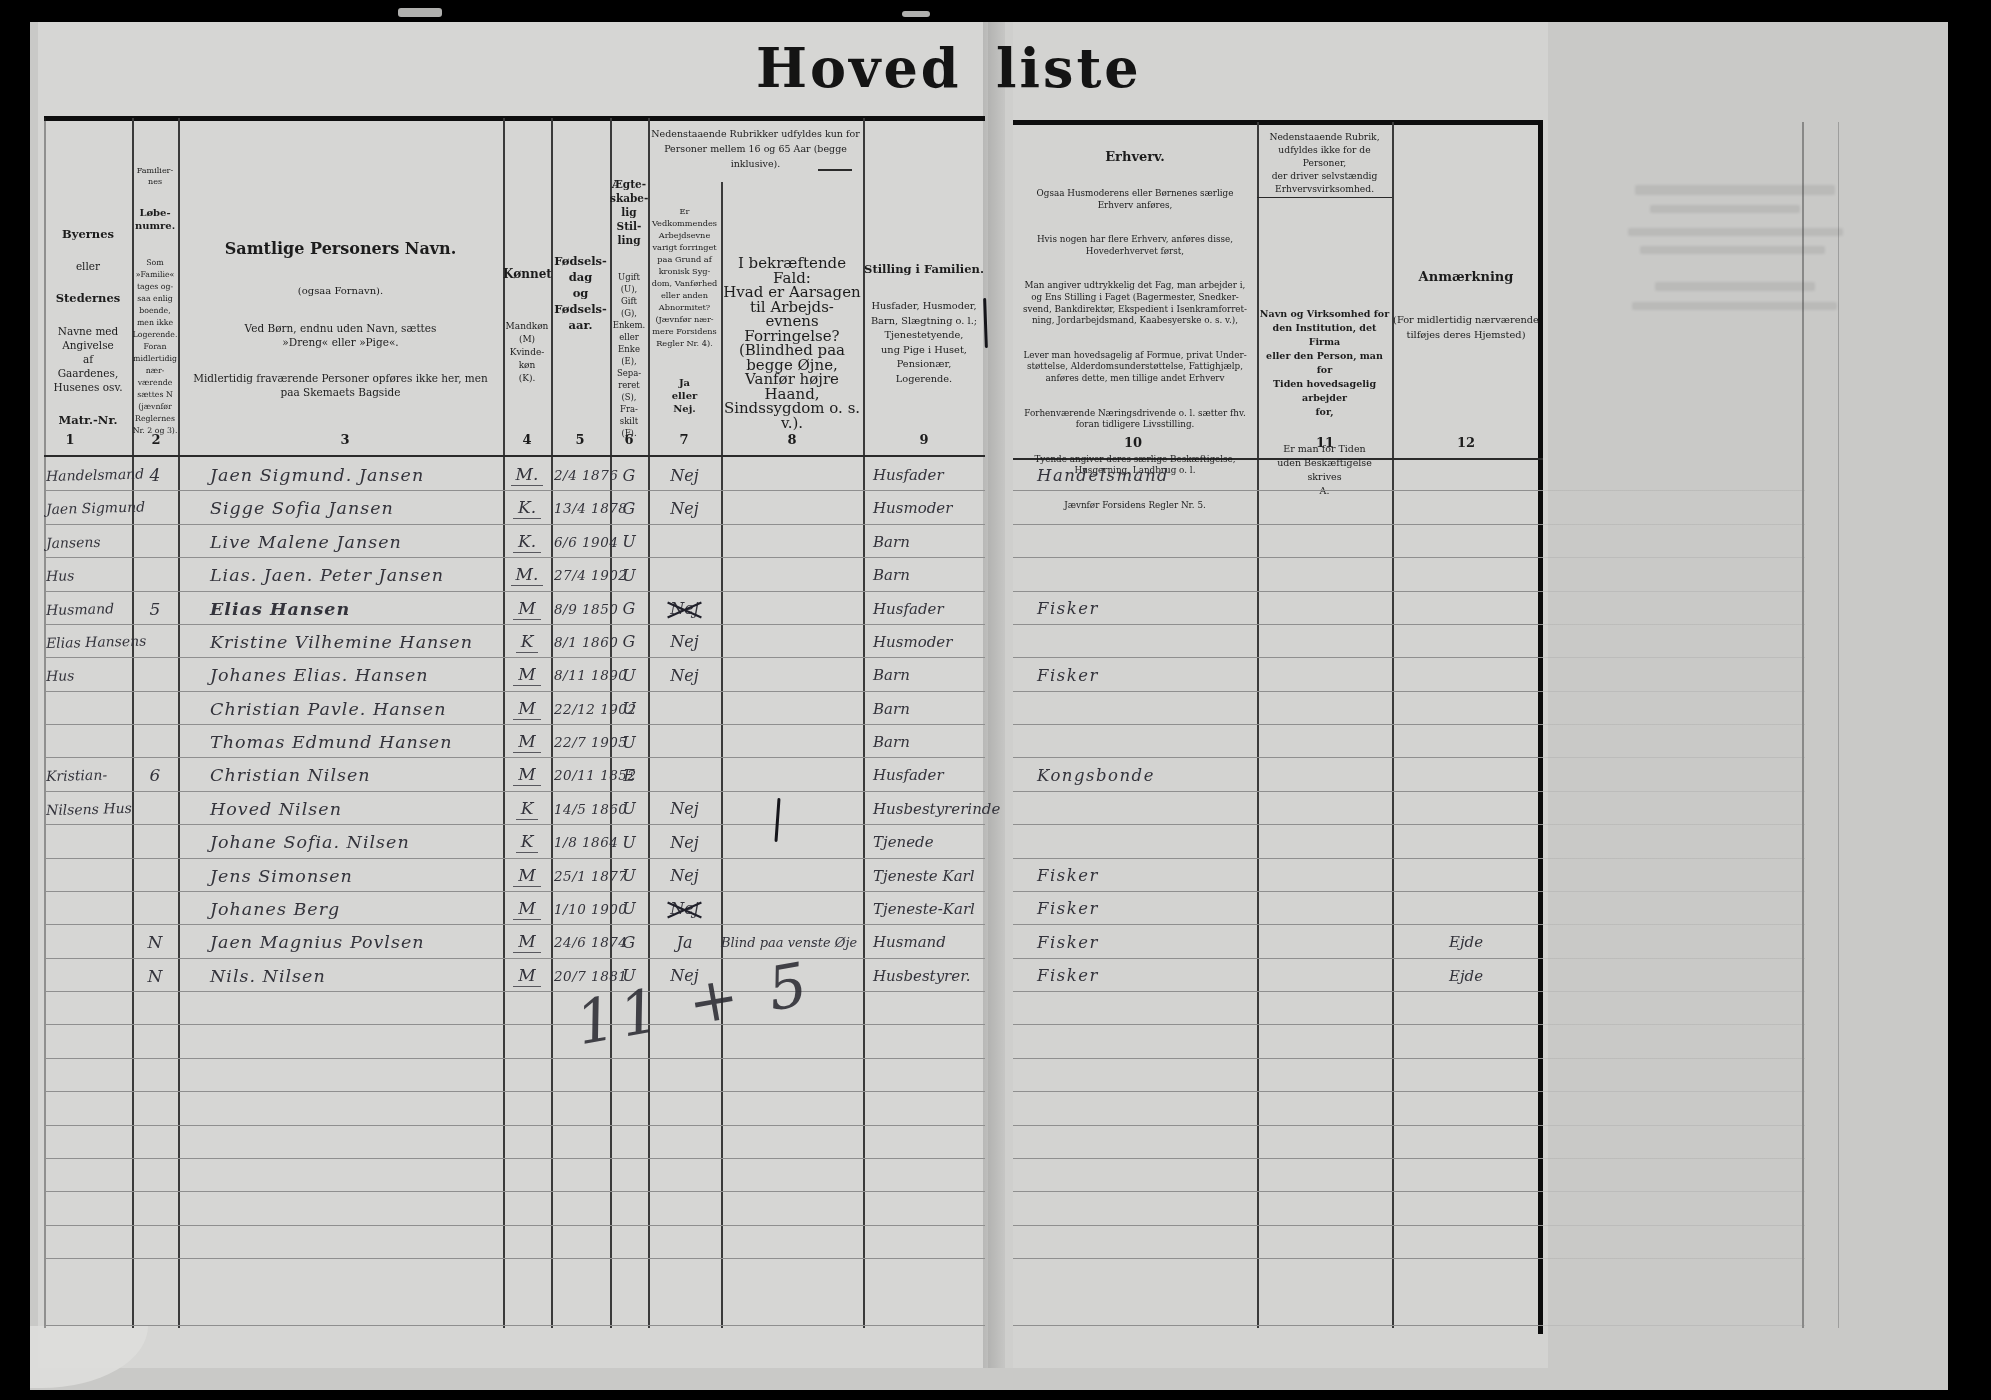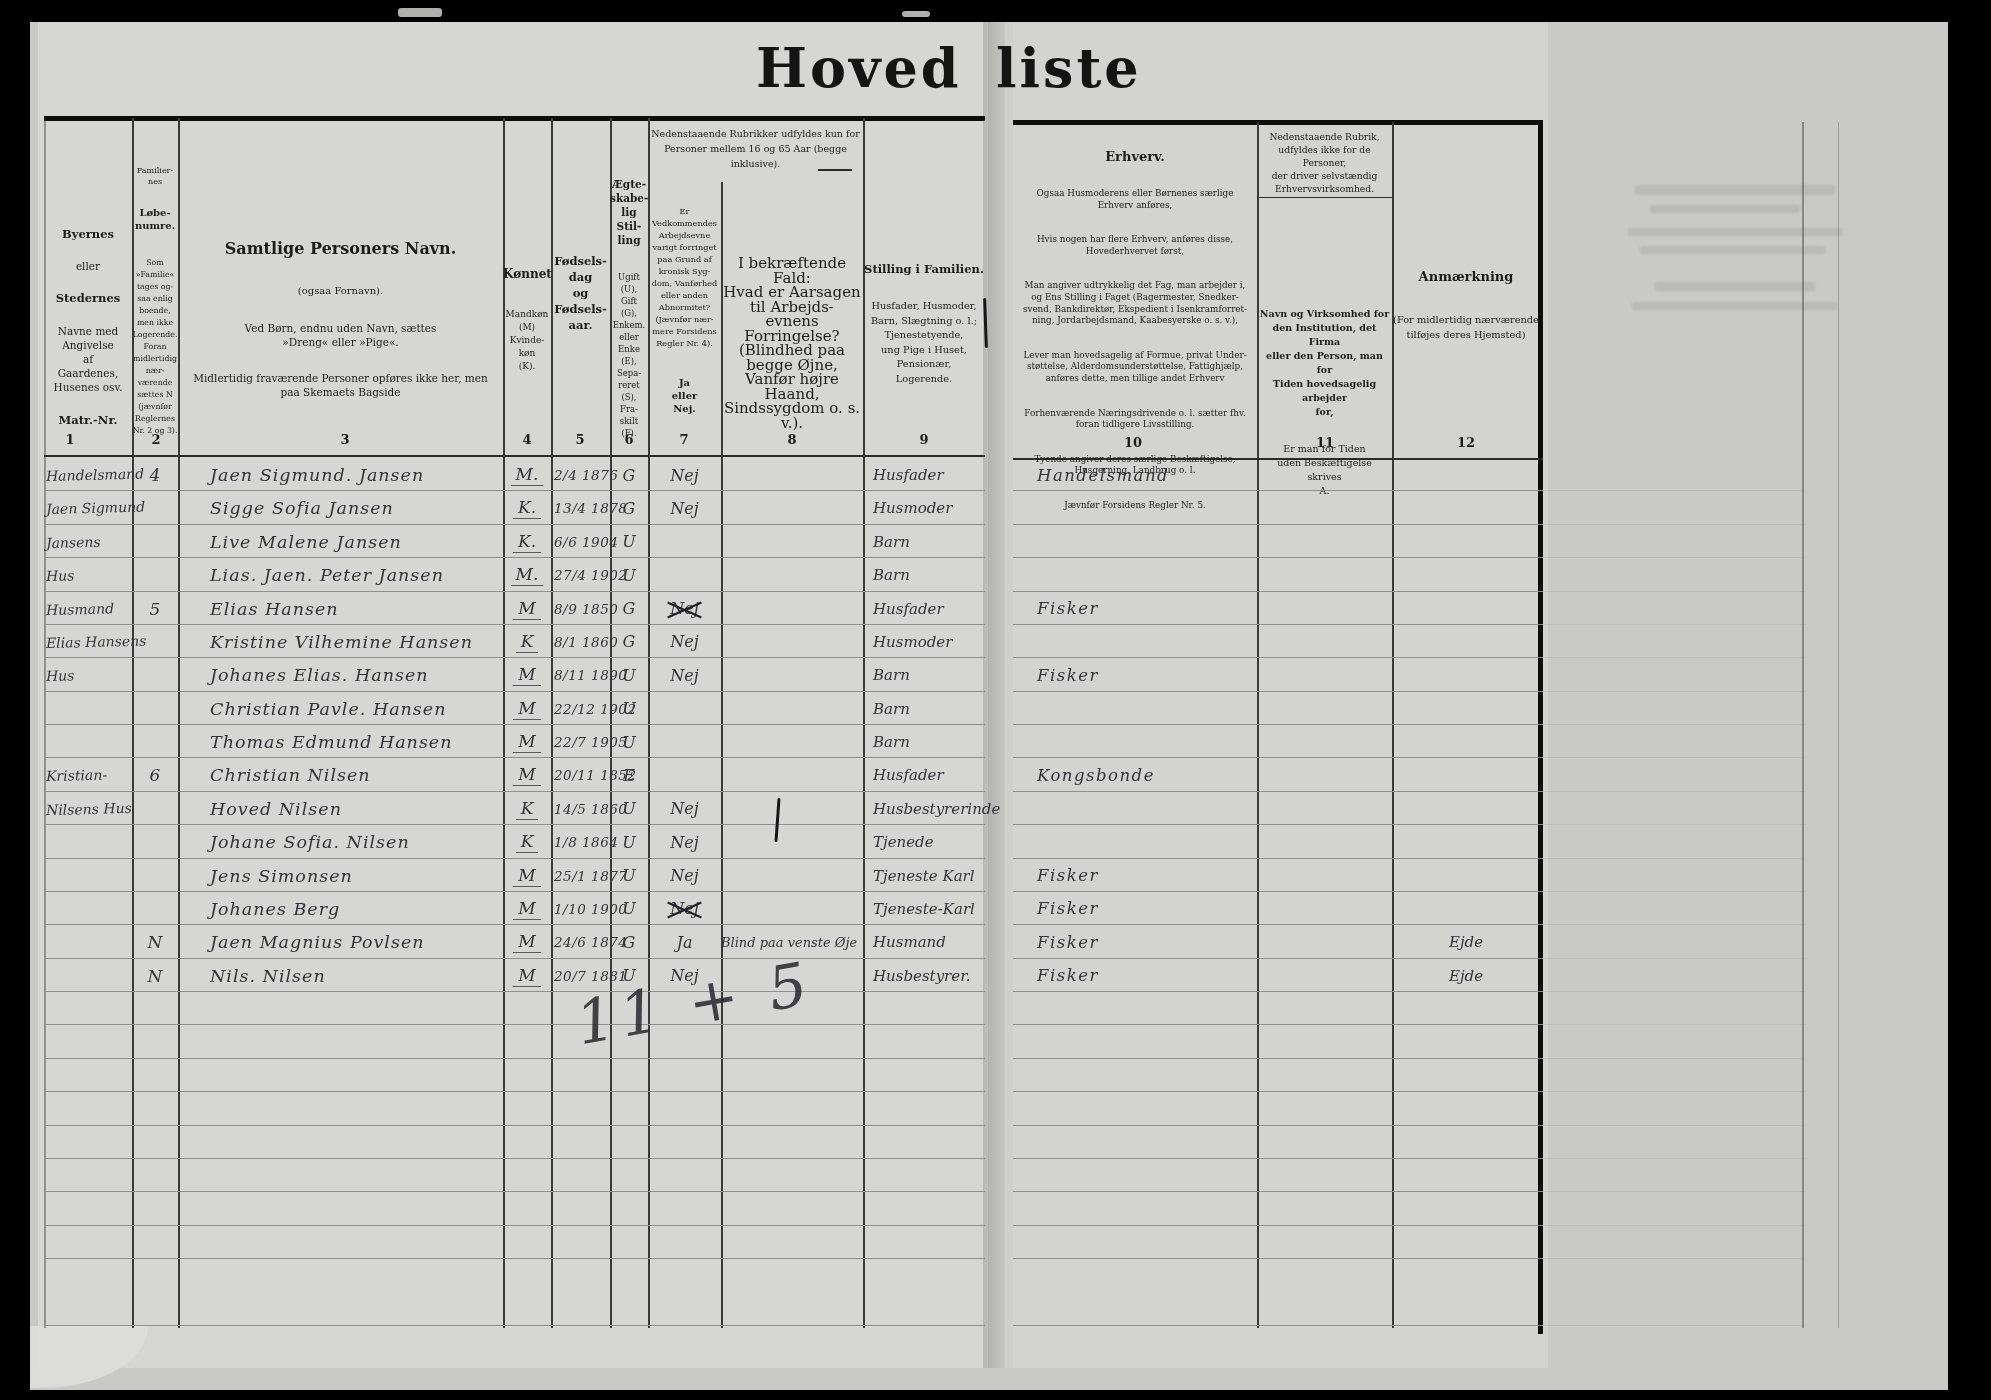--- a/index.html
+++ b/index.html
@@ -138,21 +138,21 @@
     <div class="b" style="font-size:16px;">Samtlige Personers Navn.</div>
     <div style="font-size:10px;margin-top:8px;">(ogsaa Fornavn).</div>
     <div style="font-size:10.5px;line-height:14px;margin-top:6px;">Ved Børn, endnu uden Navn, sættes
 »Dreng« eller »Pige«.</div>
     <div style="font-size:10.5px;line-height:14px;margin-top:3px;">Midlertidig fraværende Personer opføres ikke her, men
 paa Skemaets Bagside</div>
   </div>
 
   <div class="hd" style="left:503px;top:248px;width:48px;">
     <div class="b" style="font-size:12px;">Kønnet</div>
-    <div style="font-size:9px;line-height:13px;margin-top:8px;">Mandkøn
+    <div style="font-size:9px;line-height:13px;margin-top:20px;">Mandkøn
 (M)
 Kvinde-
 køn
 (K).</div>
   </div>
 
   <div class="hd b" style="left:551px;top:253px;width:59px;font-size:11.5px;line-height:16px;">Fødsels-
 dag
 og
 Fødsels-
@@ -372,21 +372,21 @@
           <span>Barn</span>
         </span>
       </div>
       <div class="row" style="top: 133.52px;">
         <span class="cell c-place" style="left: 0px; width: 88px;">
           <span>Husmand</span>
         </span>
         <span class="cell c-no" style="left: 88px; width: 46px;">
           <span>5</span>
         </span>
-        <span class="cell c-name" style="left: 140px; width: 320px;">
+        <span class="cell c-name" style="left: 140px; width: 320px; font-weight: bold;">
           <span>Elias Hansen</span>
         </span>
         <span class="cell c-sex" style="left: 459px; width: 48px;">
           <span>M</span>
         </span>
         <span class="cell c-birth" style="left: 507px; width: 59px;">
           <span>8/9 1850</span>
         </span>
         <span class="cell c-marital" style="left: 566px; width: 38px;">
           <span>G</span>

